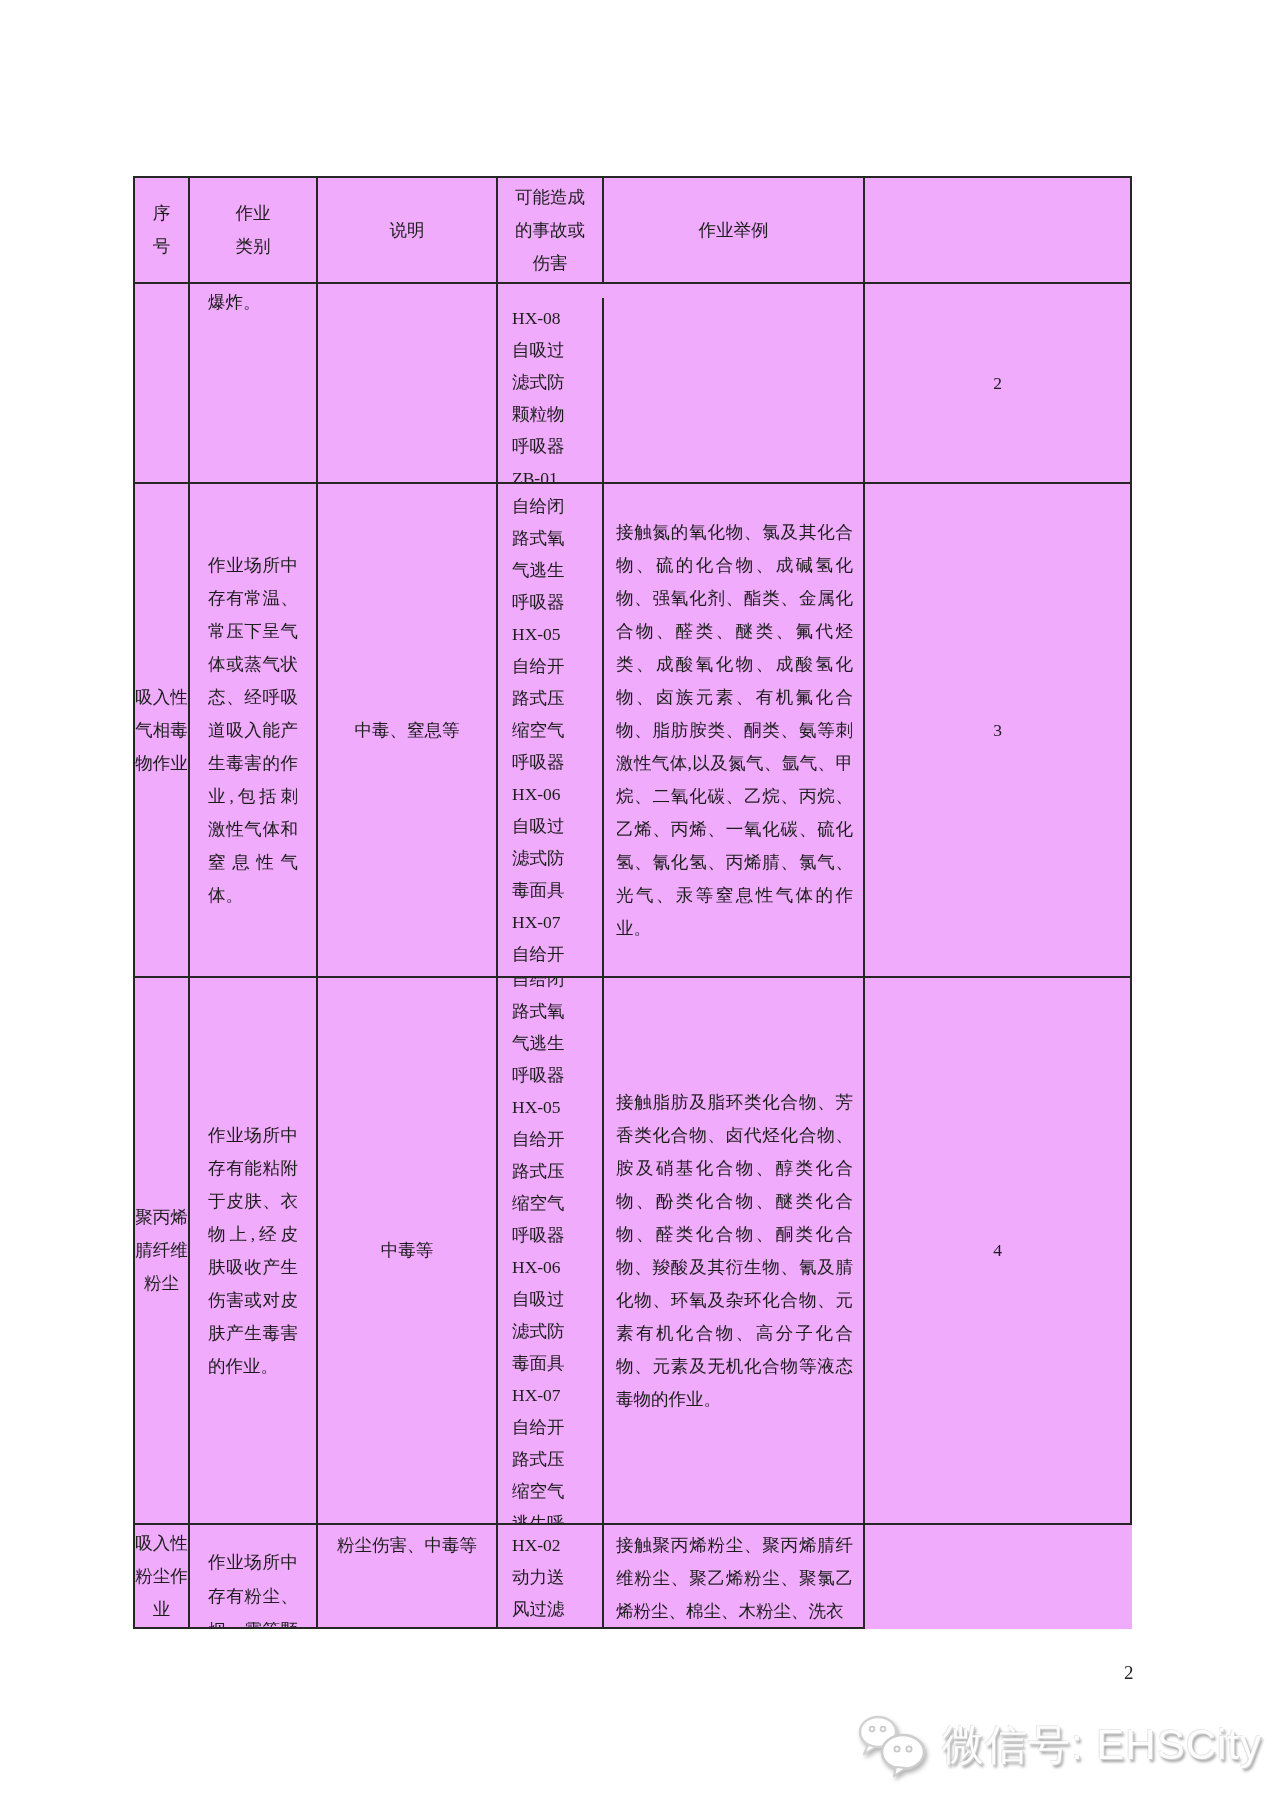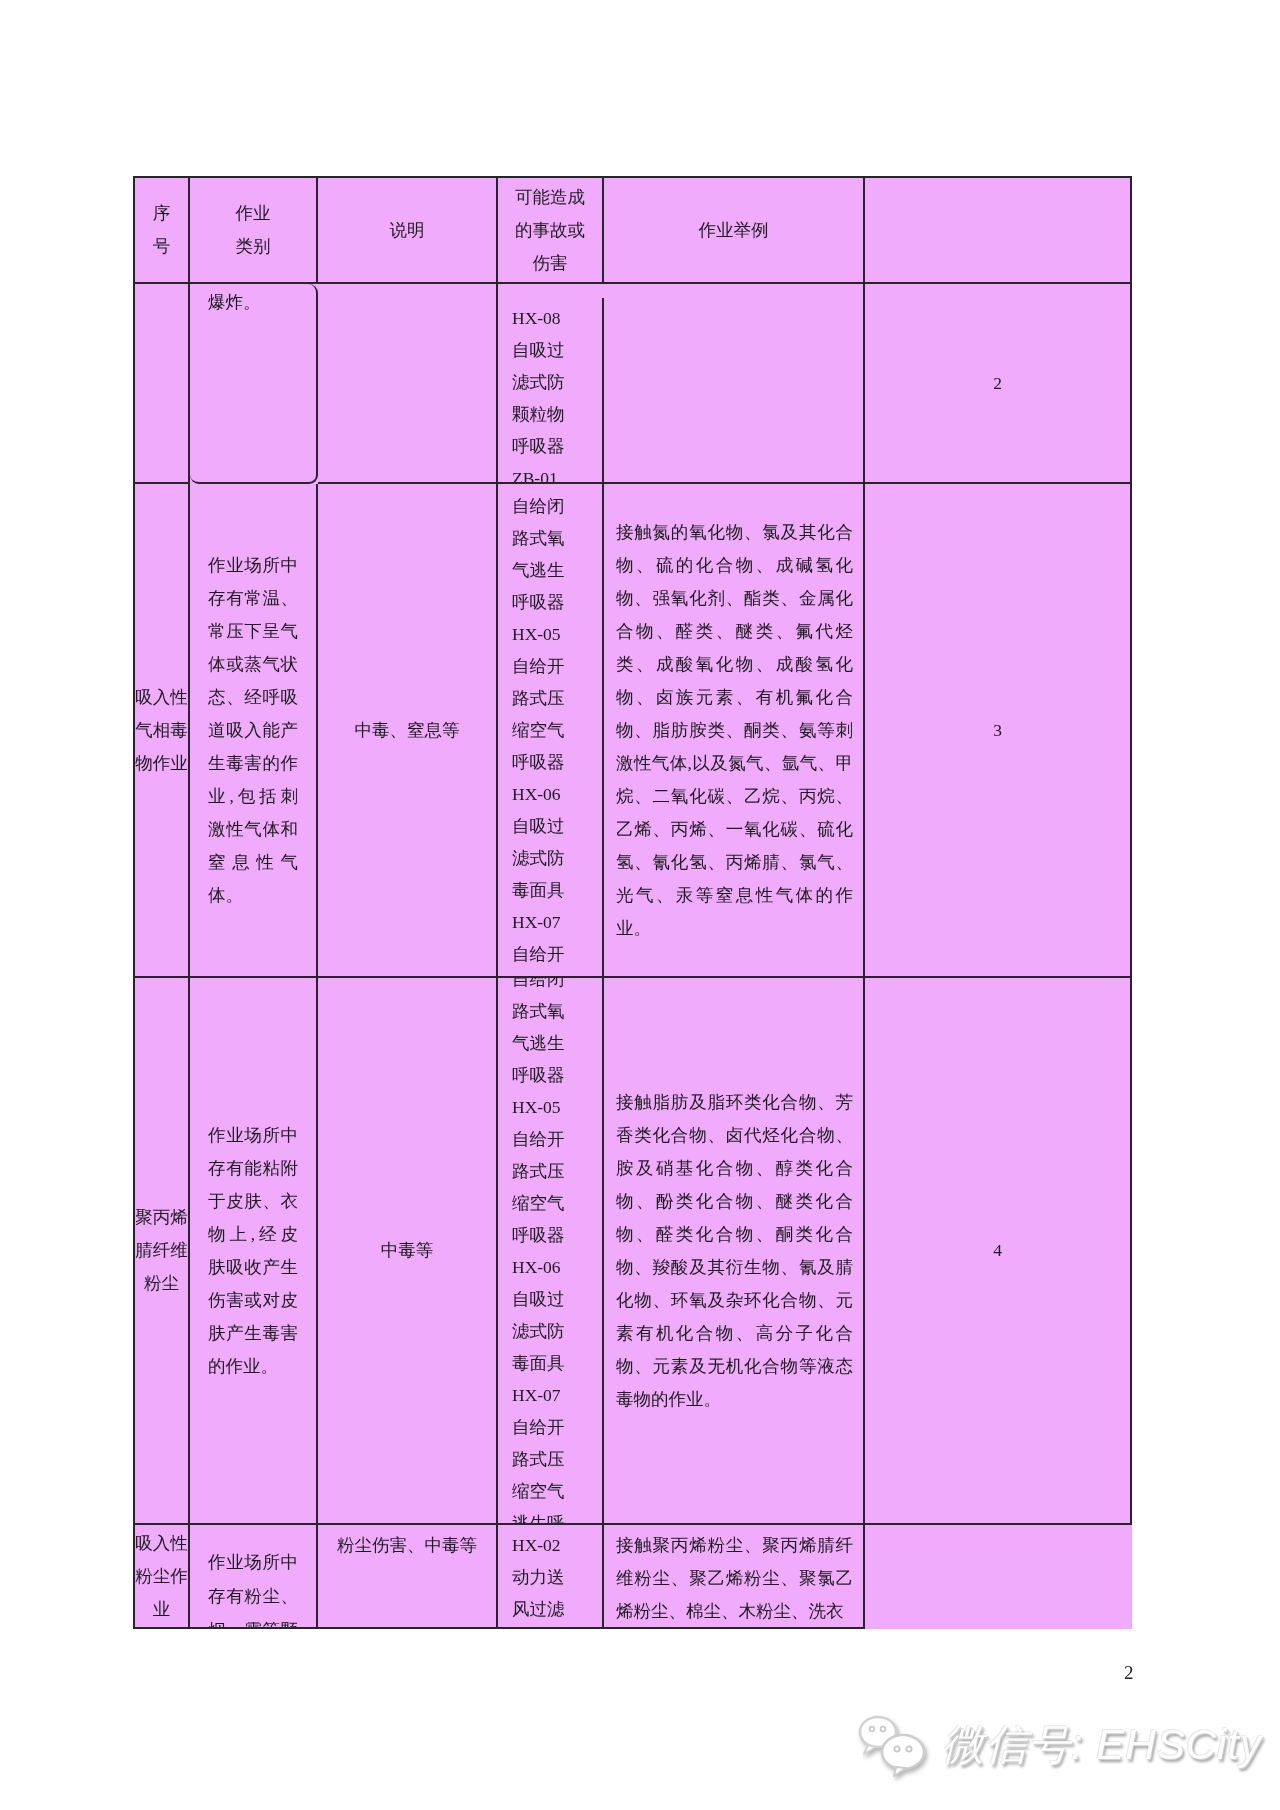--- a/index.html
+++ b/index.html
@@ -32,38 +32,37 @@
   .v-top{justify-content:flex-start;}
   .hc{text-align:center;align-items:center;}
   .hc .hspan{display:inline-block;}
   .w-no .hspan{max-width:1.3em;}
   .w-cat .hspan{max-width:2.5em;}
   .w-haz .hspan{max-width:4.5em;}
   .c-desc{padding:0 18px;text-align:justify;}
   .c-haz{padding:12px 14px;text-align:center;align-items:center;}
   .c-ppe{padding:0 26px 0 14px;white-space:pre-line;text-align:left;line-height:32px;}
   .c-ex{padding:0 10px 0 12px;text-align:justify;}
-  .r1-desc{padding-top:2px;border-radius:9px;}
+  .r1-desc{padding-top:2px;}
   .r1-ppe{padding-top:4px;margin-top:14px;}
   .r4-desc{line-height:34px;padding-top:20px;}
   .r4-top{padding-top:4px;}
   
   .page-number{
     position:absolute;left:1124px;top:1662px;font-size:19px;color:#222;
   }
   .watermark{
     position:absolute;right:18px;top:1712px;
     display:flex;align-items:center;gap:12px;
   }
   .wm-text{
     font-family:"Liberation Sans","DejaVu Sans",sans-serif;
     font-size:42px;font-weight:400;letter-spacing:1px;
     color:#fdfdfd;
     text-shadow:1px 1px 0 #cfcfcf, 2px 3px 3px #9c9c9c, -1px -1px 0 #e9e9e9;
-    font-style:italic;
   }
   .wm-icon{width:74px;height:66px;filter:drop-shadow(2px 3px 2px #b5b5b5);}
 </style>
 </head>
 <body>
 
 <div class="doc-code">GB XXXX—XXXX</div>
 
 <div class="doc-table">
 

